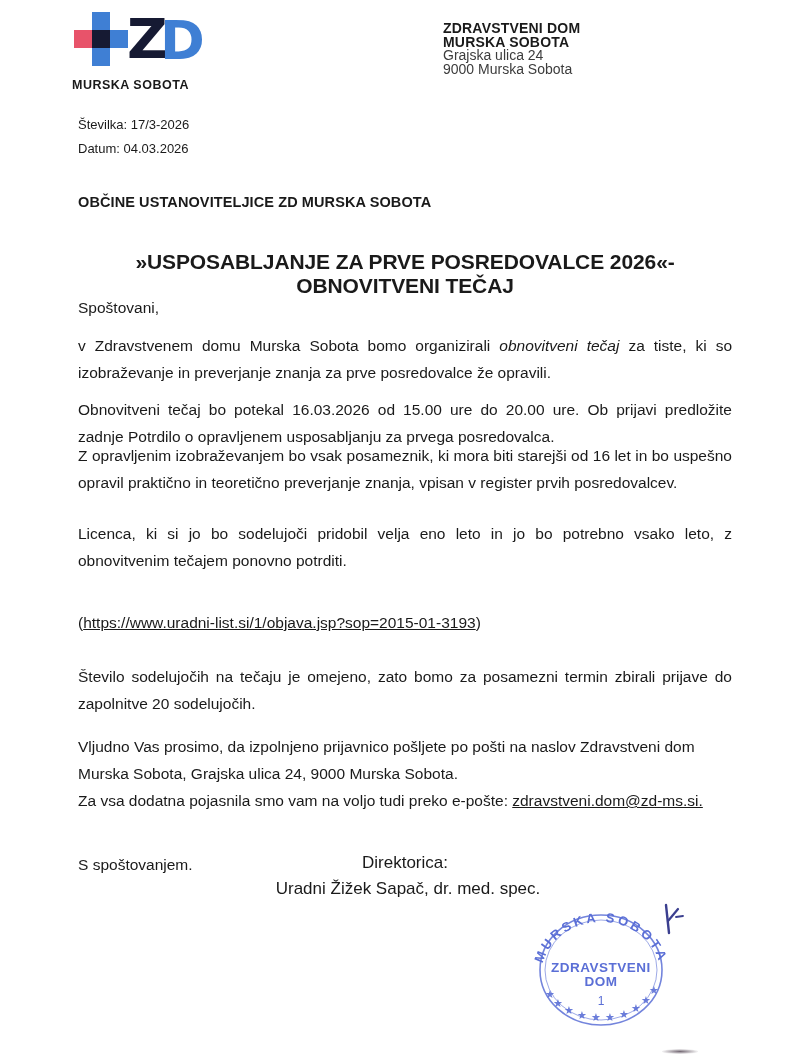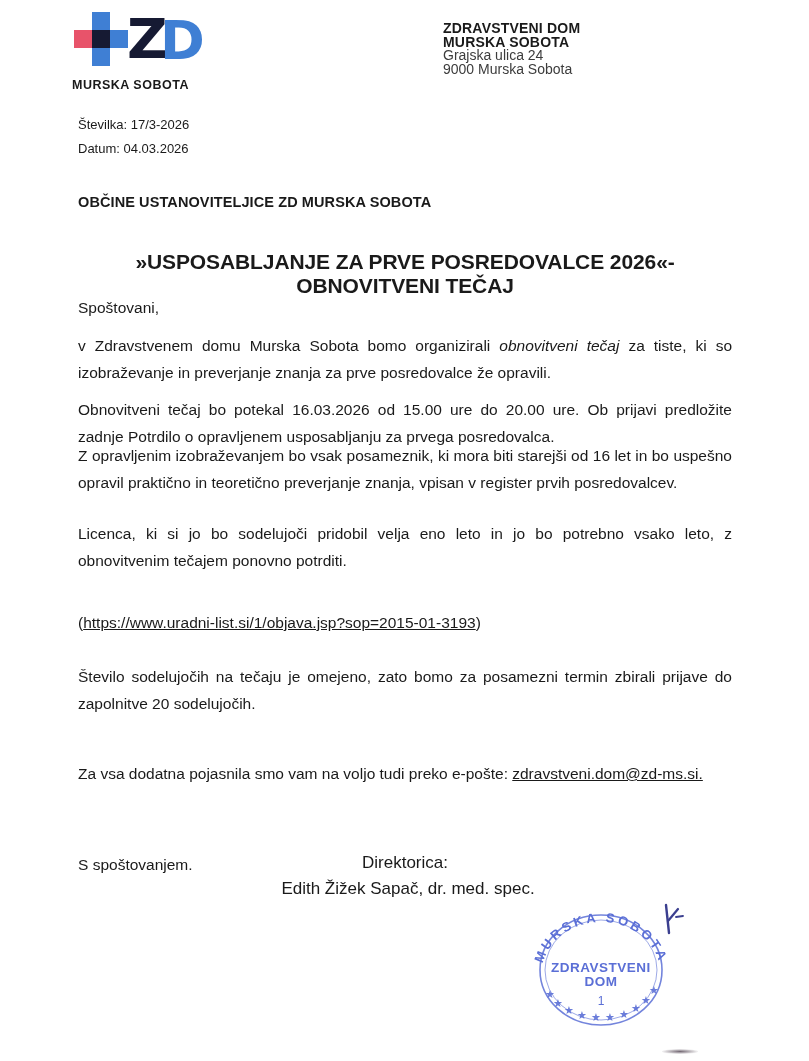--- a/index.html
+++ b/index.html
@@ -308,29 +308,29 @@
   <div class="para p-4">Licenca, ki si jo bo sodelujoči pridobil velja eno leto in jo bo potrebno vsako leto, z obnovitvenim tečajem ponovno potrditi.</div>
 
   <div class="para noj p-5">
     <br>
     <span>(</span><span class="link">https://www.uradni-list.si/1/objava.jsp?sop=2015-01-3193</span><span>)</span>
   </div>
 
   <div class="para p-6">Število sodelujočih na tečaju je omejeno, zato bomo za posamezni termin zbirali prijave do zapolnitve 20 sodelujočih.</div>
 
   <div class="para noj p-7">
-    <br>
+    <span>Vljudno Vas prosimo, da izpolnjeno prijavnico pošljete po pošti na naslov Zdravstveni dom Murska Sobota, Grajska ulica 24, 9000 Murska Sobota.</span><br>
     <span>Za vsa dodatna pojasnila smo vam na voljo tudi preko e-pošte: </span><span class="link">zdravstveni.dom@zd-ms.si.</span>
   </div>
 
   <div class="para noj p-closing">S spoštovanjem.</div>
 
   <div class="signature">
     <div>Direktorica:</div>
-    <div class="sig-line2">Edith Žižek Sapač, dr. med. spec.</div>
+    <div class="sig-line2">Uradni Žižek Sapač, dr. med. spec.</div>
   </div>
 
 </div>
 
 <div class="stamp">
   <svg width="156" height="124" viewBox="0 0 156 124" xmlns="http://www.w3.org/2000/svg">
     <defs>
       <path id="arcTop" d="M 18,70 A 60,54 0 0 1 138,70" fill="none"></path>
     </defs>
     <ellipse cx="78" cy="64" rx="61" ry="55" fill="none" stroke="#5b6fd6" stroke-width="1.6" opacity="0.85"></ellipse>

